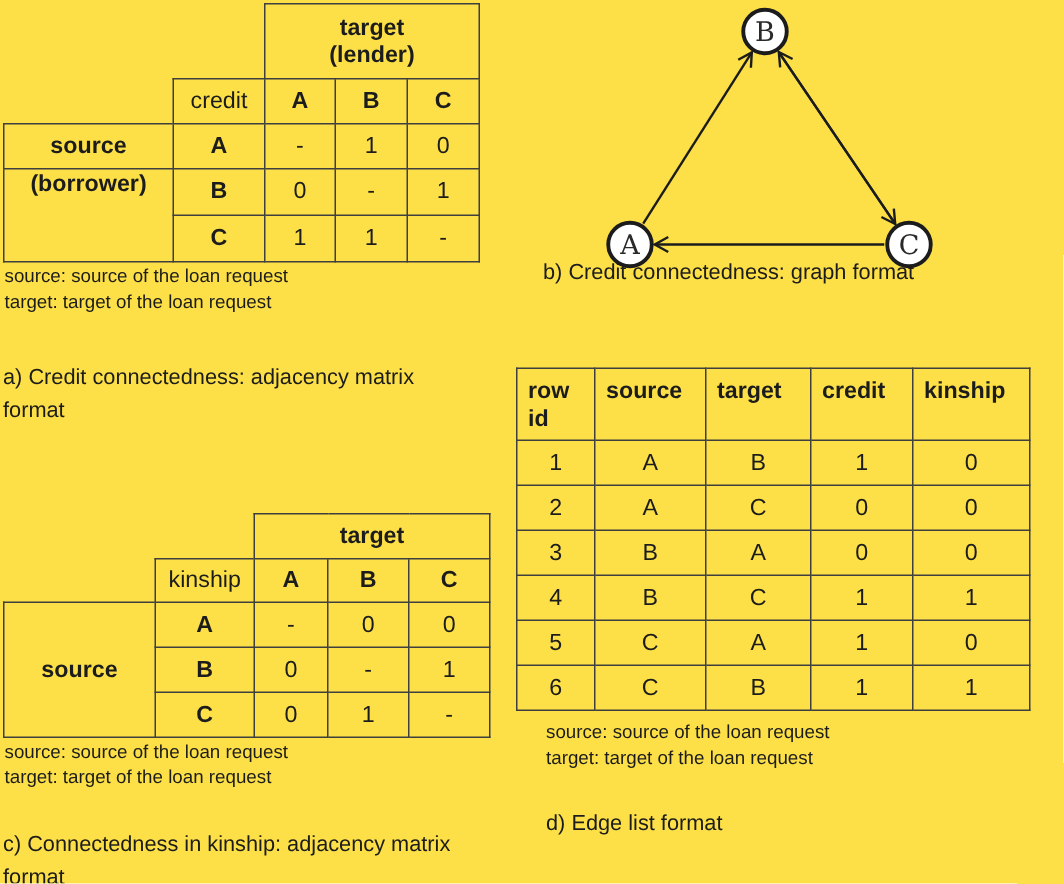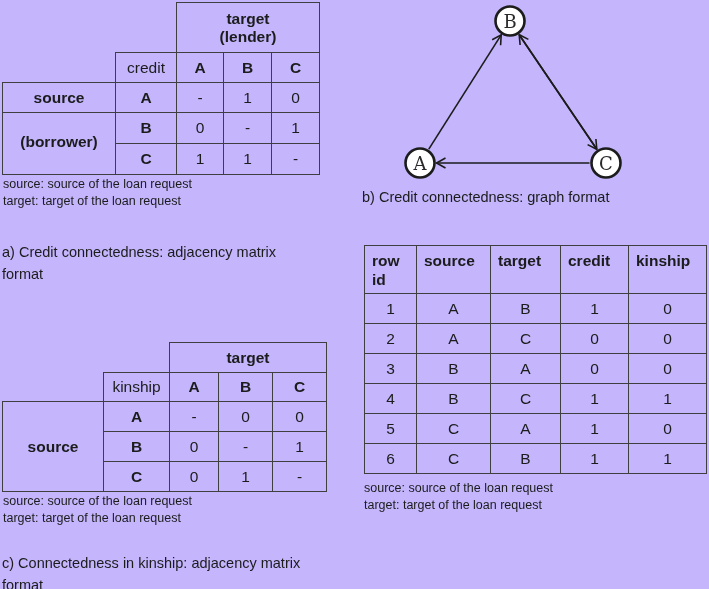--- a/index.html
+++ b/index.html
@@ -4,38 +4,38 @@
 <style>
   * { margin:0; padding:0; box-sizing:border-box; }
   html,body { background:#ffffff; }
   body {
     font-family:"Liberation Sans","DejaVu Sans",sans-serif;
     color:#1c1c1c;
   }
   .canvas {
     position:relative;
     width:709px; height:589px;
-    background:#c4b5fd;
+    background:#fde047;
     overflow:hidden;
   }
   .abs { position:absolute; }
 
   table { border-collapse:collapse; table-layout:fixed; }
   td {
     font-size:15.5px;
     text-align:center;
     vertical-align:middle;
     padding:0;
     color:#1c1c1c;
   }
   td.b  { border:1px solid #3f3f3f; }
   td.nb { border:none; }
   .bold { font-weight:700; }
   .pre  { white-space:pre-line; }
-  .vt   { vertical-align:top; padding-top:20px; }
+  .vt   { vertical-align:top; padding-top:1px; }
 
   
   td.hd {
     text-align:left;
     vertical-align:top;
     padding:5px 0 0 7px;
     line-height:19px;
   }
 
   .footnote {
@@ -126,21 +126,21 @@
 
     <circle cx="150" cy="21" r="14.5" fill="#ffffff" stroke="#1c1c1c" stroke-width="2.6"></circle>
     <circle cx="60" cy="163" r="14.5" fill="#ffffff" stroke="#1c1c1c" stroke-width="2.6"></circle>
     <circle cx="246" cy="163" r="14.5" fill="#ffffff" stroke="#1c1c1c" stroke-width="2.6"></circle>
 
     <text x="150" y="27.5" text-anchor="middle" font-family="DejaVu Serif, serif" font-size="18" fill="#2a2a2a">B</text>
     <text x="60" y="169.5" text-anchor="middle" font-family="DejaVu Serif, serif" font-size="18" fill="#2a2a2a">A</text>
     <text x="246" y="169.5" text-anchor="middle" font-family="DejaVu Serif, serif" font-size="18" fill="#2a2a2a">C</text>
   </svg>
 
-  <div class="abs caption" style="left:362px; top:186px;">b) Credit connectedness: graph format</div>
+  <div class="abs caption" style="left:362px; top:171px;">b) Credit connectedness: graph format</div>
 
   <div class="abs" style="left:2px; top:342px;">
     <table>
       <colgroup>
         <col style="width:101px">
           <col style="width:66px">
         <col style="width:49px">
           <col style="width:54px">
           <col style="width:54px">
       </colgroup>
@@ -180,21 +180,21 @@
   </div>
 
   <div class="abs footnote" style="left:3px; top:493px;">
     <div>source: source of the loan request</div>
     <div>target: target of the loan request</div>
   </div>
 
   <div class="abs caption" style="left:2px; top:552px; width:345px;">c) Connectedness in kinship: adjacency matrix
 format</div>
 
-  <div class="abs" style="left:364px; top:245px;">
+  <div class="abs" style="left:344px; top:245px;">
     <table>
       <colgroup>
         <col style="width:52px">
           <col style="width:74px">
           <col style="width:70px">
         <col style="width:68px">
           <col style="width:78px">
       </colgroup>
       <tbody>
           <tr style="height:48px">
@@ -249,14 +249,15 @@
       </tr>
     </tbody>
       </table>
   </div>
 
   <div class="abs footnote" style="left:364px; top:480px;">
     <div>source: source of the loan request</div>
     <div>target: target of the loan request</div>
   </div>
 
+  <div class="abs caption" style="left:364px; top:538px;">d) Edge list format</div>
 
 </div>
 
 </body></html>

